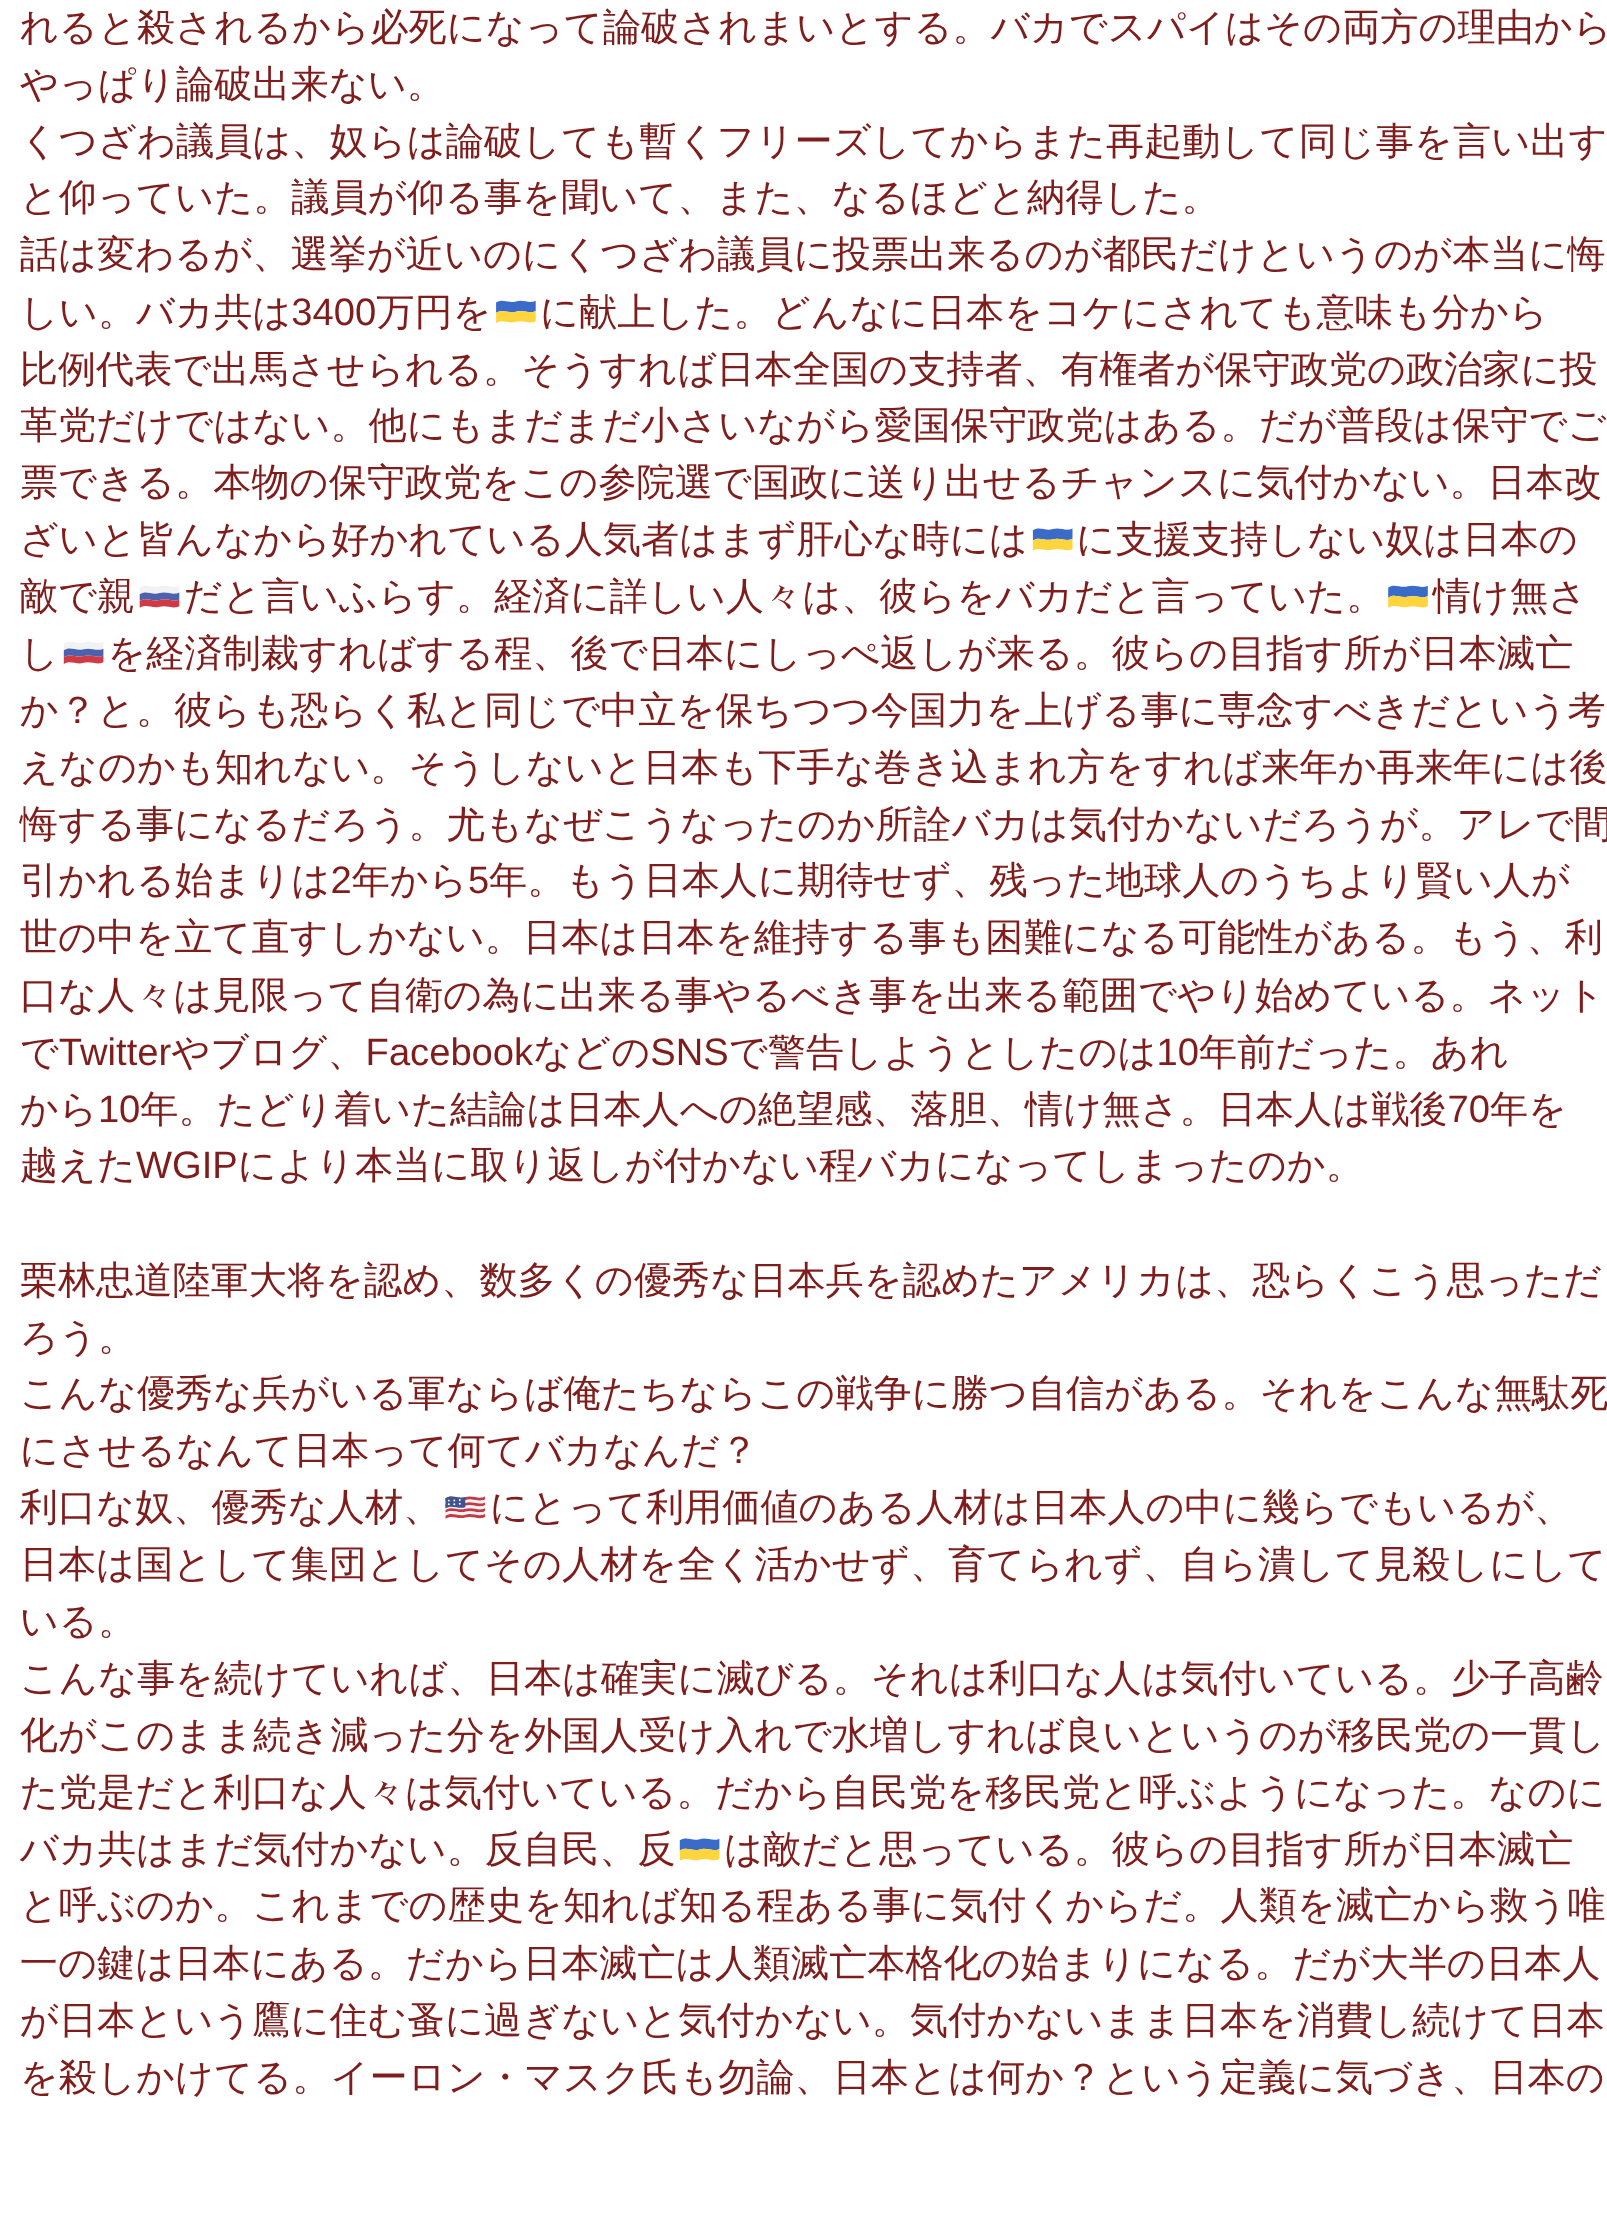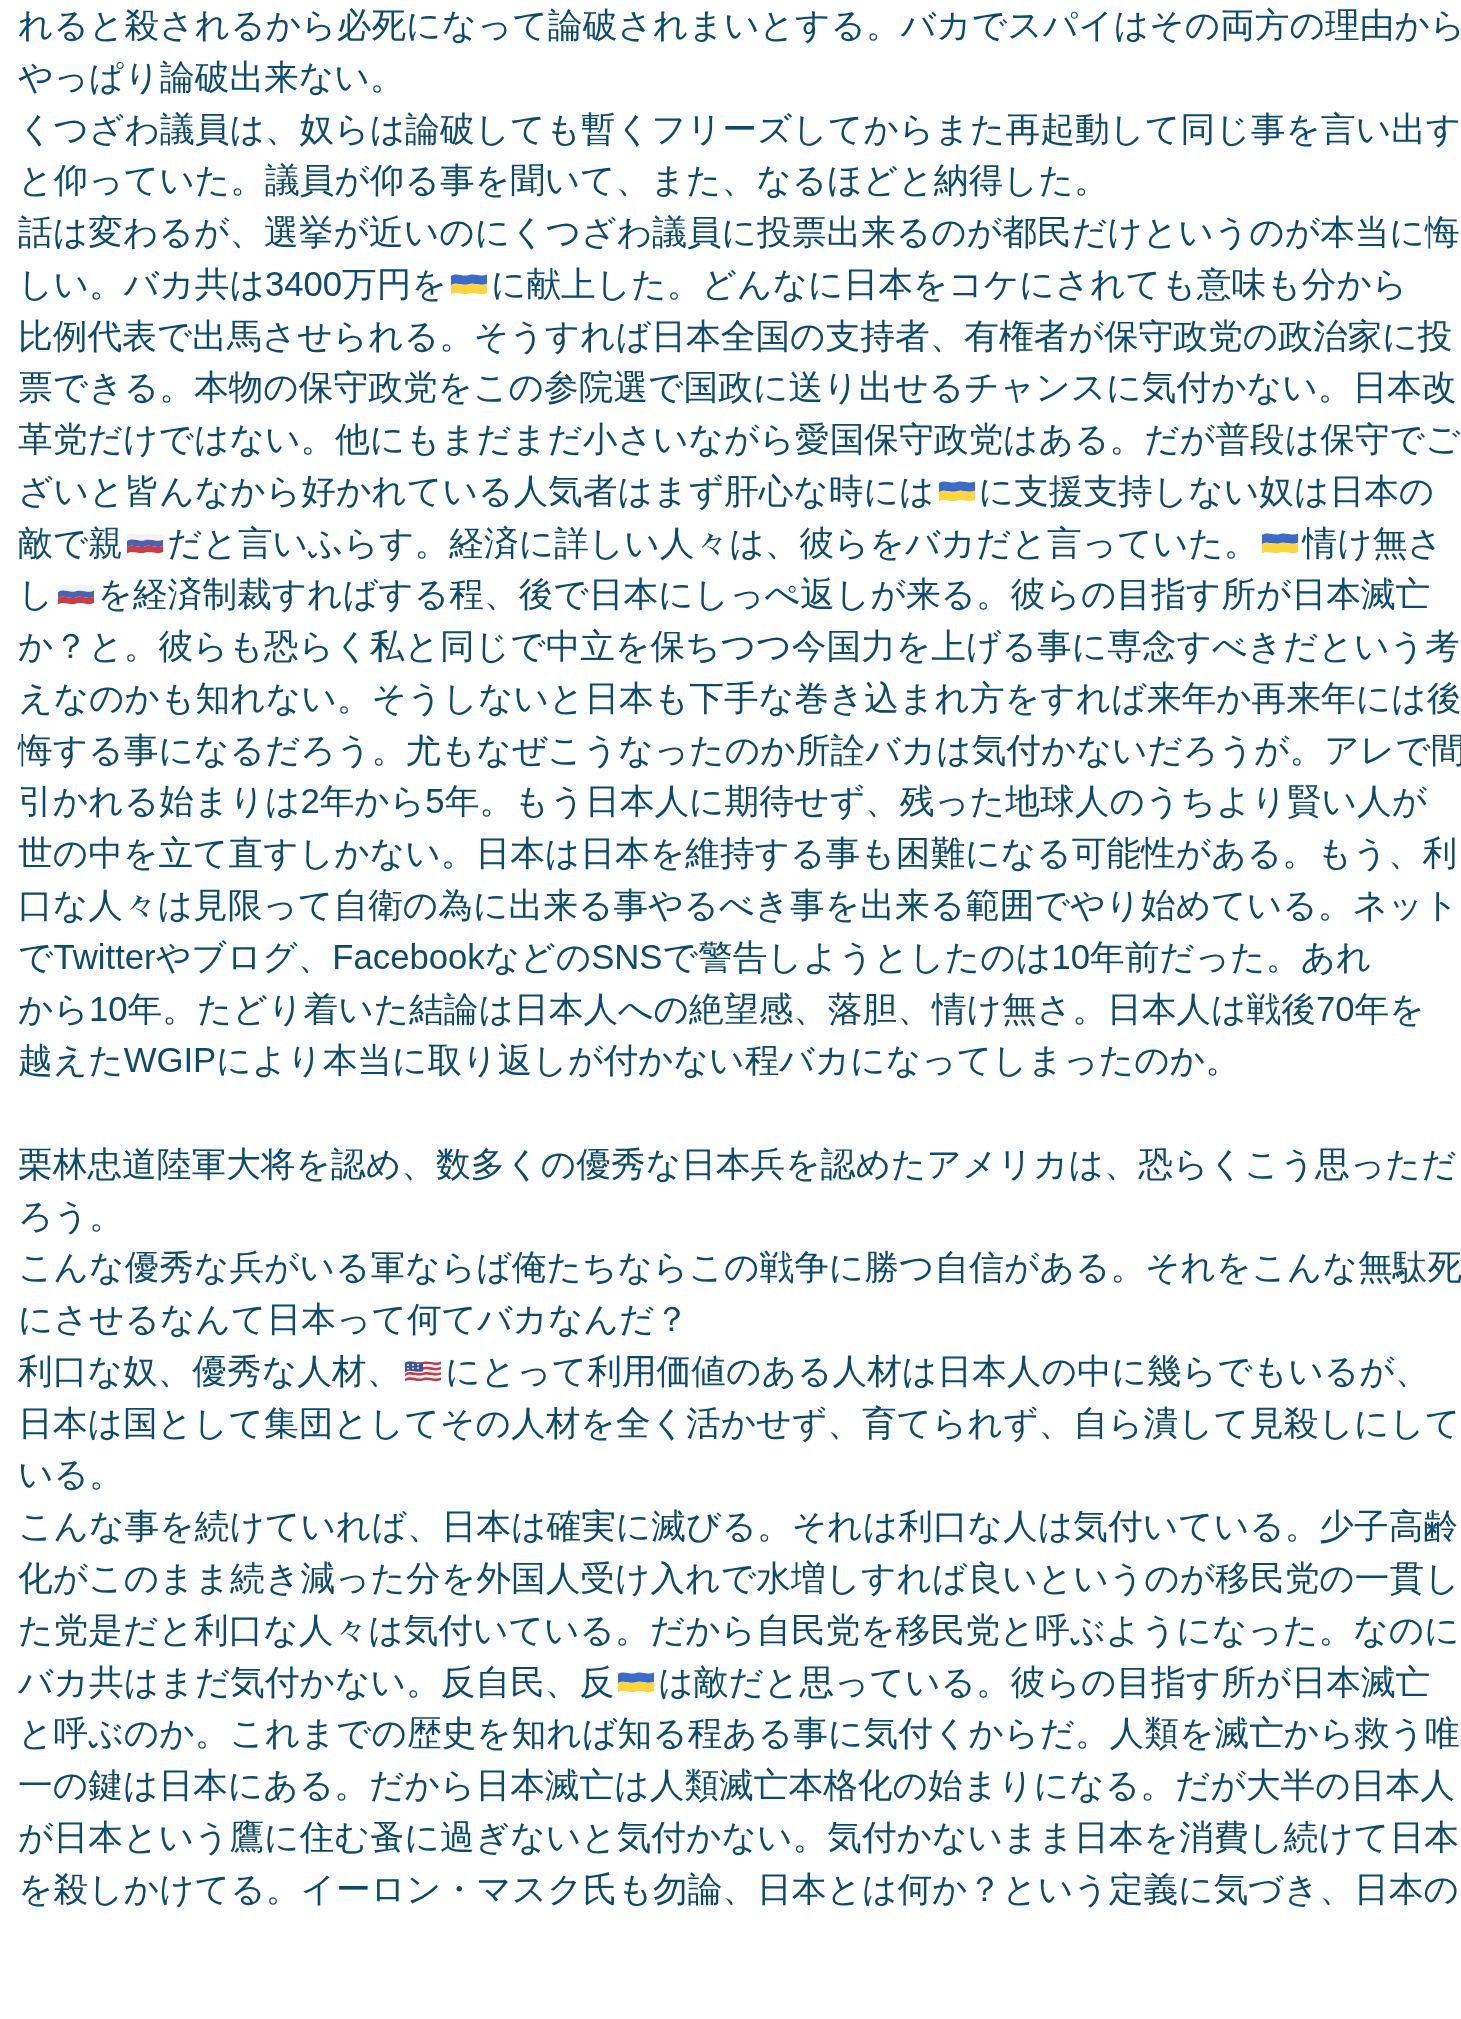--- a/index.html
+++ b/index.html
@@ -8,21 +8,21 @@
     background: #ffffff;
   }
   body {
     width: 1461px;
     height: 2019px;
     overflow: hidden;
     font-family: "Liberation Sans", "DejaVu Sans", sans-serif;
   }
   .doc {
     padding: 0 18px 0 18px;
-    color: #0c4a6e;
+    color: #7f1d1d;
     font-size: 34.7px;
     font-weight: 400;
   }
   .line {
     height: 51.77px;
     line-height: 51.77px;
     white-space: nowrap;
     letter-spacing: 0px;
   }
   .flag {
@@ -38,22 +38,22 @@
     <div class="line"><span>れると殺されるから必死になって論破されまいとする。バカでスパイはその両方の理由から</span></div>
     <div class="line"><span>やっぱり論破出来ない。</span></div>
     <div class="line"><span>くつざわ議員は、奴らは論破しても暫くフリーズしてからまた再起動して同じ事を言い出す</span></div>
     <div class="line"><span>と仰っていた。議員が仰る事を聞いて、また、なるほどと納得した。</span></div>
     <div class="line"><span>話は変わるが、選挙が近いのにくつざわ議員に投票出来るのが都民だけというのが本当に悔</span></div>
     <div class="line"><span>しい。バカ共は3400万円を</span><svg class="flag" width="40" height="30" viewBox="0 0 40 30">
         <path d="M2,6 C8,2 13,7 20,5 C27,3 32,7.5 38,4.5 L38,13.8 C32,16.8 27,12.3 20,14.3 C13,16.3 8,11.3 2,15.3 Z" fill="#3A6BC9"></path>
         <path d="M2,15.3 C8,11.3 13,16.3 20,14.3 C27,12.3 32,16.8 38,13.8 L38,23.1 C32,26.1 27,21.6 20,23.6 C13,25.6 8,20.6 2,24.6 Z" fill="#FFD53D"></path>
       </svg><span>に献上した。どんなに日本をコケにされても意味も分から</span></div>
     <div class="line"><span>比例代表で出馬させられる。そうすれば日本全国の支持者、有権者が保守政党の政治家に投</span></div>
+    <div class="line"><span>革党だけではない。他にもまだまだ小さいながら愛国保守政党はある。だが普段は保守でご</span></div>
     <div class="line"><span>票できる。本物の保守政党をこの参院選で国政に送り出せるチャンスに気付かない。日本改</span></div>
-    <div class="line"><span>革党だけではない。他にもまだまだ小さいながら愛国保守政党はある。だが普段は保守でご</span></div>
     <div class="line"><span>ざいと皆んなから好かれている人気者はまず肝心な時には</span><svg class="flag" width="40" height="30" viewBox="0 0 40 30">
         <path d="M2,6 C8,2 13,7 20,5 C27,3 32,7.5 38,4.5 L38,13.8 C32,16.8 27,12.3 20,14.3 C13,16.3 8,11.3 2,15.3 Z" fill="#3A6BC9"></path>
         <path d="M2,15.3 C8,11.3 13,16.3 20,14.3 C27,12.3 32,16.8 38,13.8 L38,23.1 C32,26.1 27,21.6 20,23.6 C13,25.6 8,20.6 2,24.6 Z" fill="#FFD53D"></path>
       </svg><span>に支援支持しない奴は日本の</span></div>
     <div class="line"><span>敵で親</span><svg class="flag" width="40" height="30" viewBox="0 0 40 30">
         <path d="M2,6 C8,2 13,7 20,5 C27,3 32,7.5 38,4.5 L38,10.7 C32,13.7 27,9.2 20,11.2 C13,13.2 8,8.2 2,12.2 Z" fill="#F2F2F2"></path>
         <path d="M2,12.2 C8,8.2 13,13.2 20,11.2 C27,9.2 32,13.7 38,10.7 L38,16.9 C32,19.9 27,15.4 20,17.4 C13,19.4 8,14.4 2,18.4 Z" fill="#4B63AE"></path>
         <path d="M2,18.4 C8,14.4 13,19.4 20,17.4 C27,15.4 32,19.9 38,16.9 L38,23.1 C32,26.1 27,21.6 20,23.6 C13,25.6 8,20.6 2,24.6 Z" fill="#CE3B45"></path>
       </svg><span>だと言いふらす。経済に詳しい人々は、彼らをバカだと言っていた。</span><svg class="flag" width="40" height="30" viewBox="0 0 40 30">
         <path d="M2,6 C8,2 13,7 20,5 C27,3 32,7.5 38,4.5 L38,13.8 C32,16.8 27,12.3 20,14.3 C13,16.3 8,11.3 2,15.3 Z" fill="#3A6BC9"></path>

